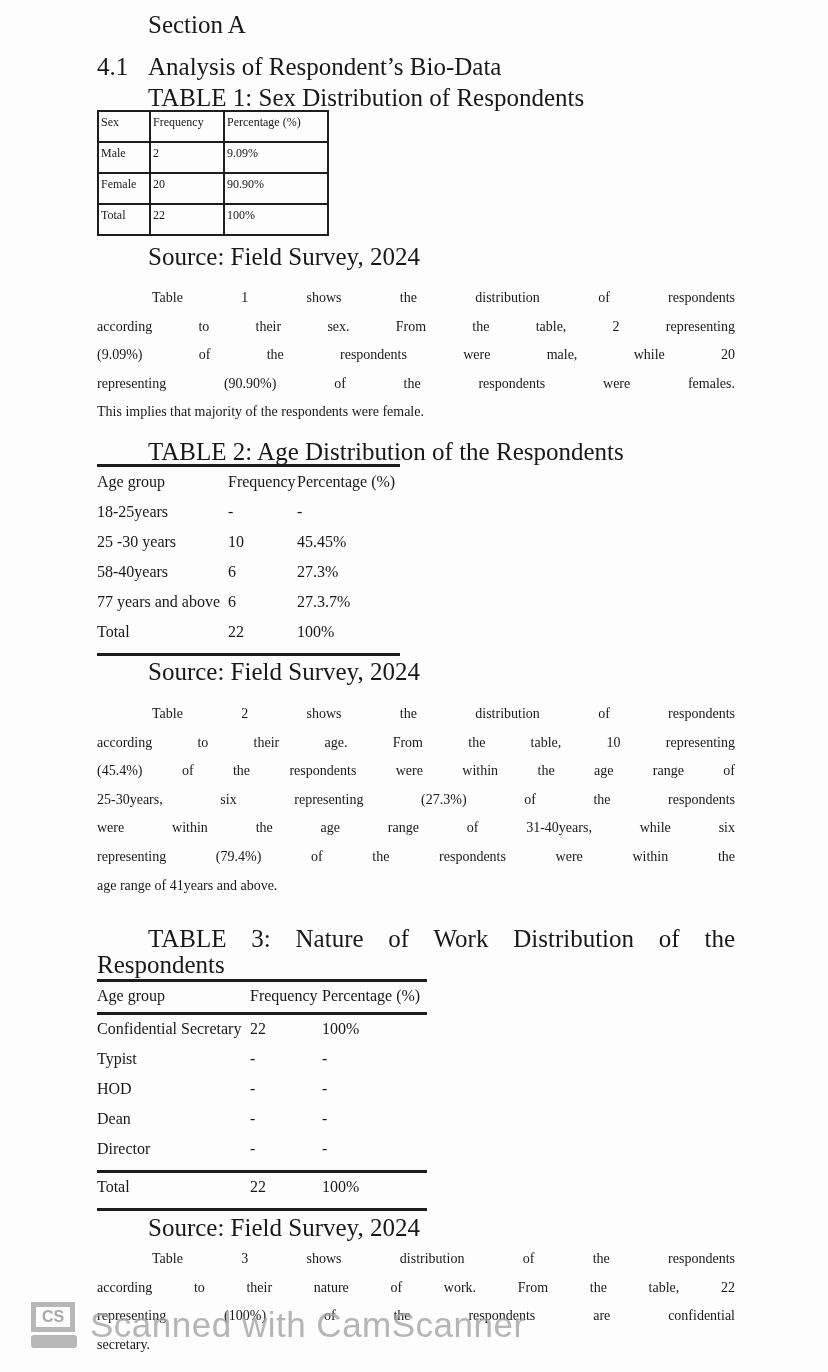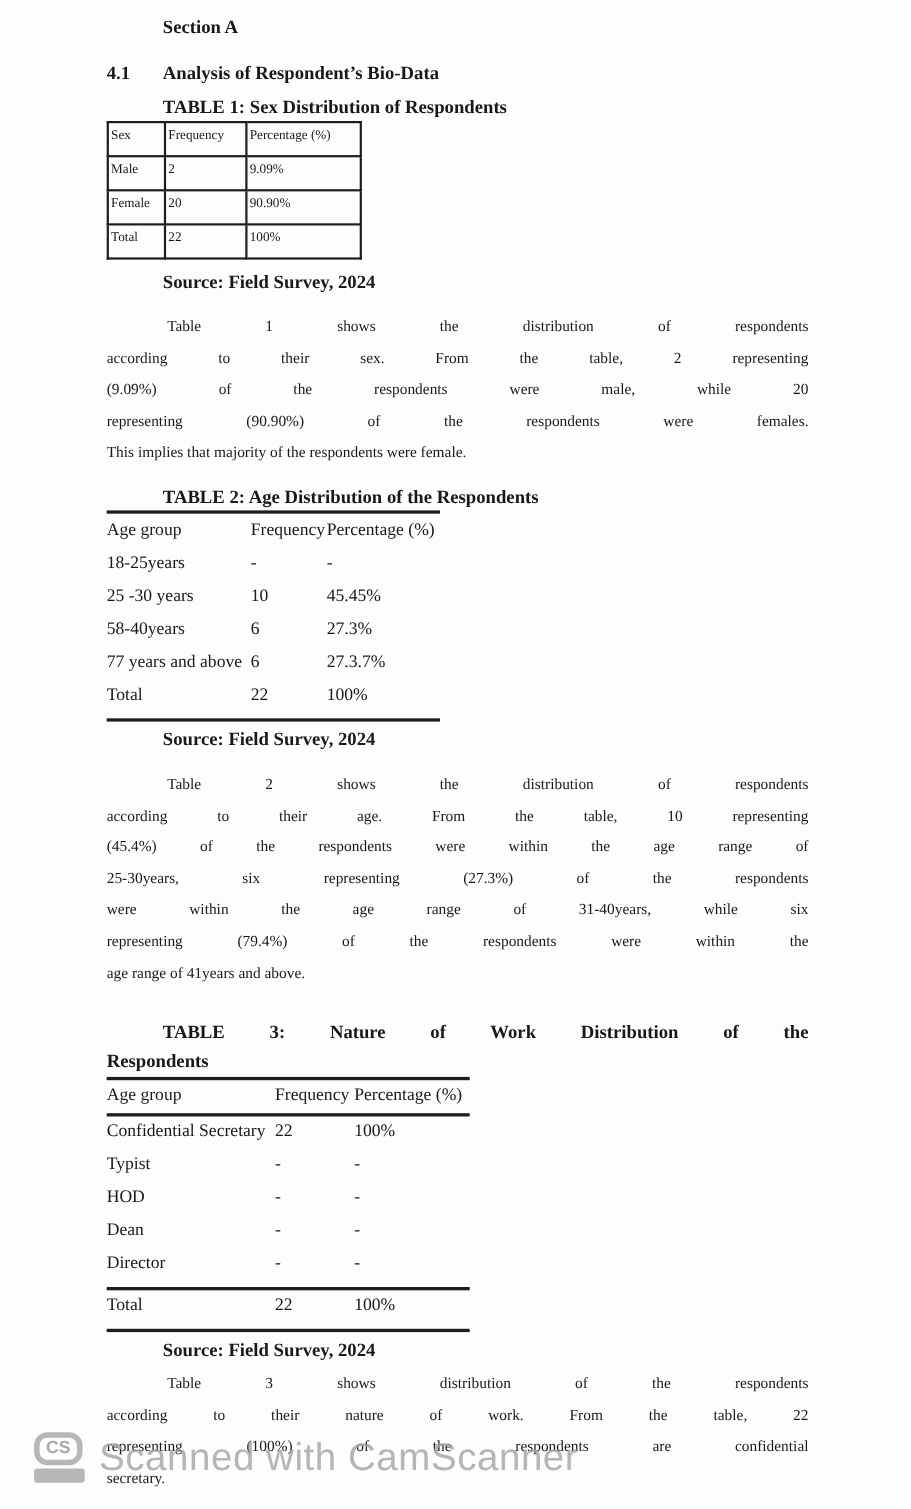--- a/index.html
+++ b/index.html
@@ -7,21 +7,21 @@
     width:828px;height:1372px;
     background:#fdfdfd;
     font-family:"Liberation Serif", serif;
     color:#181818;
     position:relative;
     overflow:hidden;
   }
   .content{padding:12px 93px 0 97px;}
 
   
-  .h{font-size:17px;font-weight:bold;line-height:24px;}
+  .h{font-size:25px;font-weight:normal;line-height:24px;}
   .lh26{line-height:26px;}
   .ml51{margin-left:51px;}
   .h41{display:flex;margin-top:16px;}
   .h41 .num{width:51px;flex:0 0 51px;}
 
   
   .para{margin-top:14px;}
   .pline{font-size:14px;line-height:28.6px;}
   .jfy{text-align:justify;text-align-last:justify;}
   .ind{padding-left:55px;}
@@ -58,21 +58,21 @@
 
   
   .wm{
     position:absolute;left:31px;top:1302px;
     display:flex;align-items:center;gap:13px;
     z-index:5;pointer-events:none;
   }
   .wm-badge{width:46px;height:46px;position:relative;flex:0 0 46px;}
   .wm-box{
     box-sizing:border-box;width:44px;height:30px;
-    border:5px solid rgba(170,170,170,.85);border-radius:12px;
+    border:5px solid rgba(170,170,170,.85);border-radius:0;
     display:flex;align-items:center;justify-content:center;
     font-family:"Liberation Sans",sans-serif;font-weight:bold;font-size:16px;
     color:rgba(160,160,160,.9);letter-spacing:0;
   }
   .wm-bar{
     position:absolute;left:0;bottom:0;width:46px;height:13px;
     background:rgba(170,170,170,.85);border-radius:3px;
   }
   .wm-text{
     font-family:"Liberation Sans",sans-serif;

